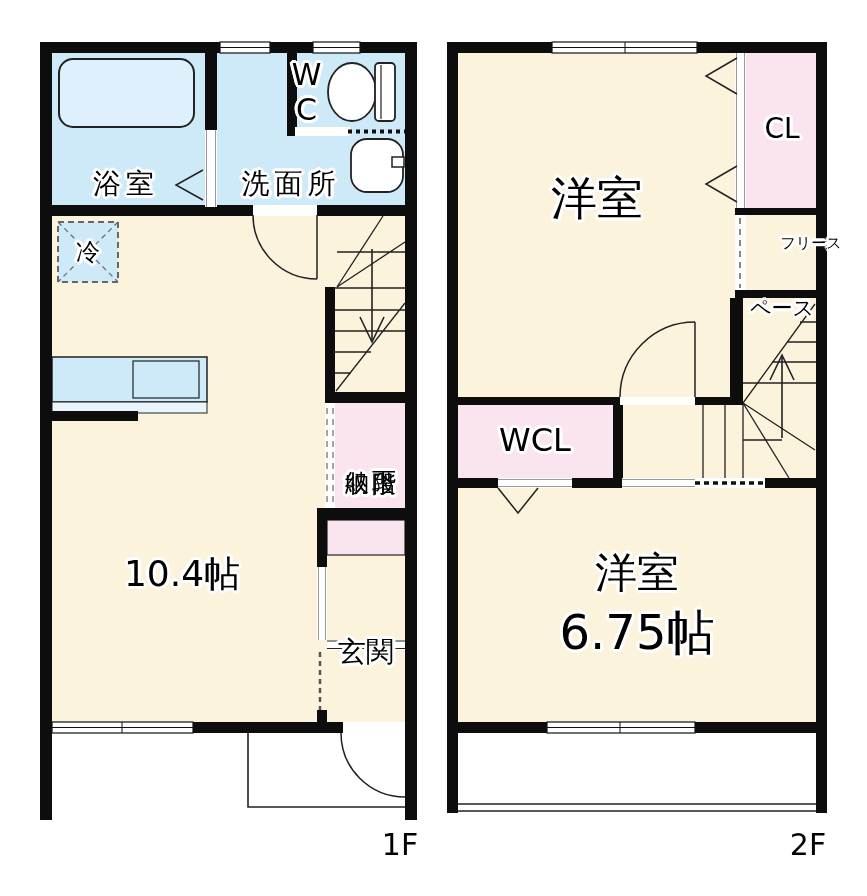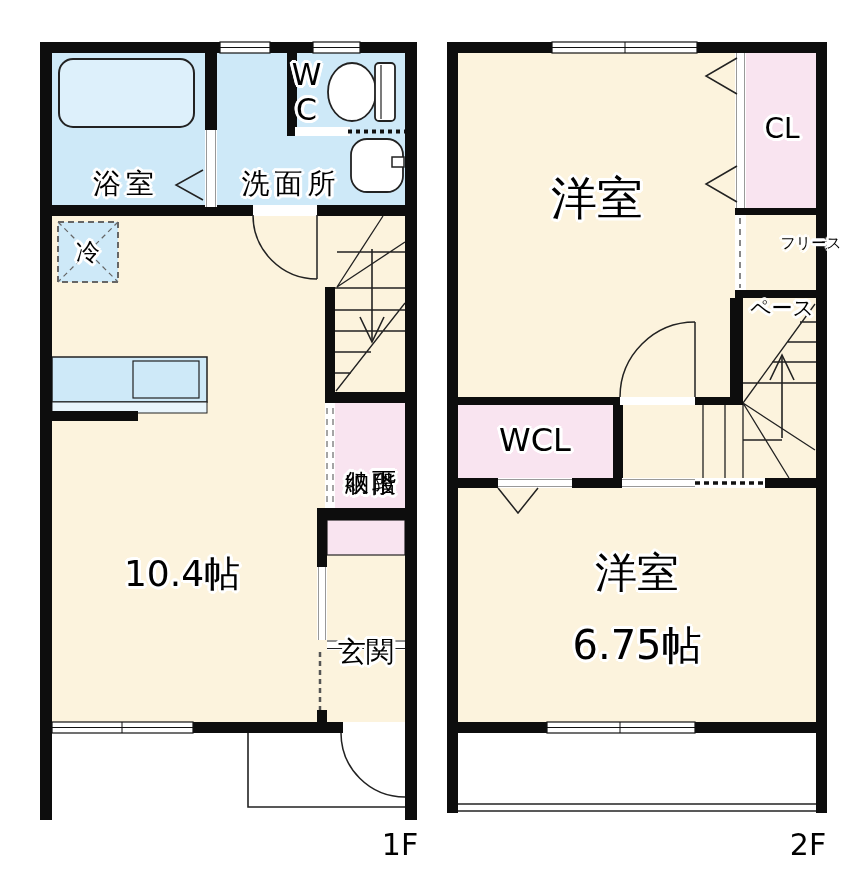--- a/index.html
+++ b/index.html
@@ -230,16 +230,16 @@
 <div class="lbl vlbl" style="left:357px;top:452px;font-size:24px;">収納</div>
 <div class="lbl" style="left:366px;top:652px;font-size:28px;">玄関</div>
 <div class="lbl" style="left:400px;top:845px;font-size:30px;">1F</div>
 
 <div class="lbl" style="left:597px;top:198px;font-size:46px;">洋室</div>
 <div class="lbl" style="left:782px;top:129px;font-size:28px;">CL</div>
 <div class="lbl" style="left:781px;top:243px;font-size:15px;margin-left:30px;">フリース</div>
 <div class="lbl" style="left:782px;top:264px;font-size:21px;margin-top:44px;">ペース</div>
 <div class="lbl" style="left:535px;top:440px;font-size:32px;text-align:right;">WCL</div>
 <div class="lbl" style="left:637px;top:573px;font-size:42px;">洋室</div>
-<div class="lbl" style="left:637px;top:632px;font-size:40px;margin-top:13px;">6.75帖</div>
+<div class="lbl" style="left:637px;top:632px;font-size:48px;">6.75帖</div>
 <div class="lbl" style="left:808px;top:845px;font-size:30px;">2F</div>
 
 </div>
 
 </body></html>

